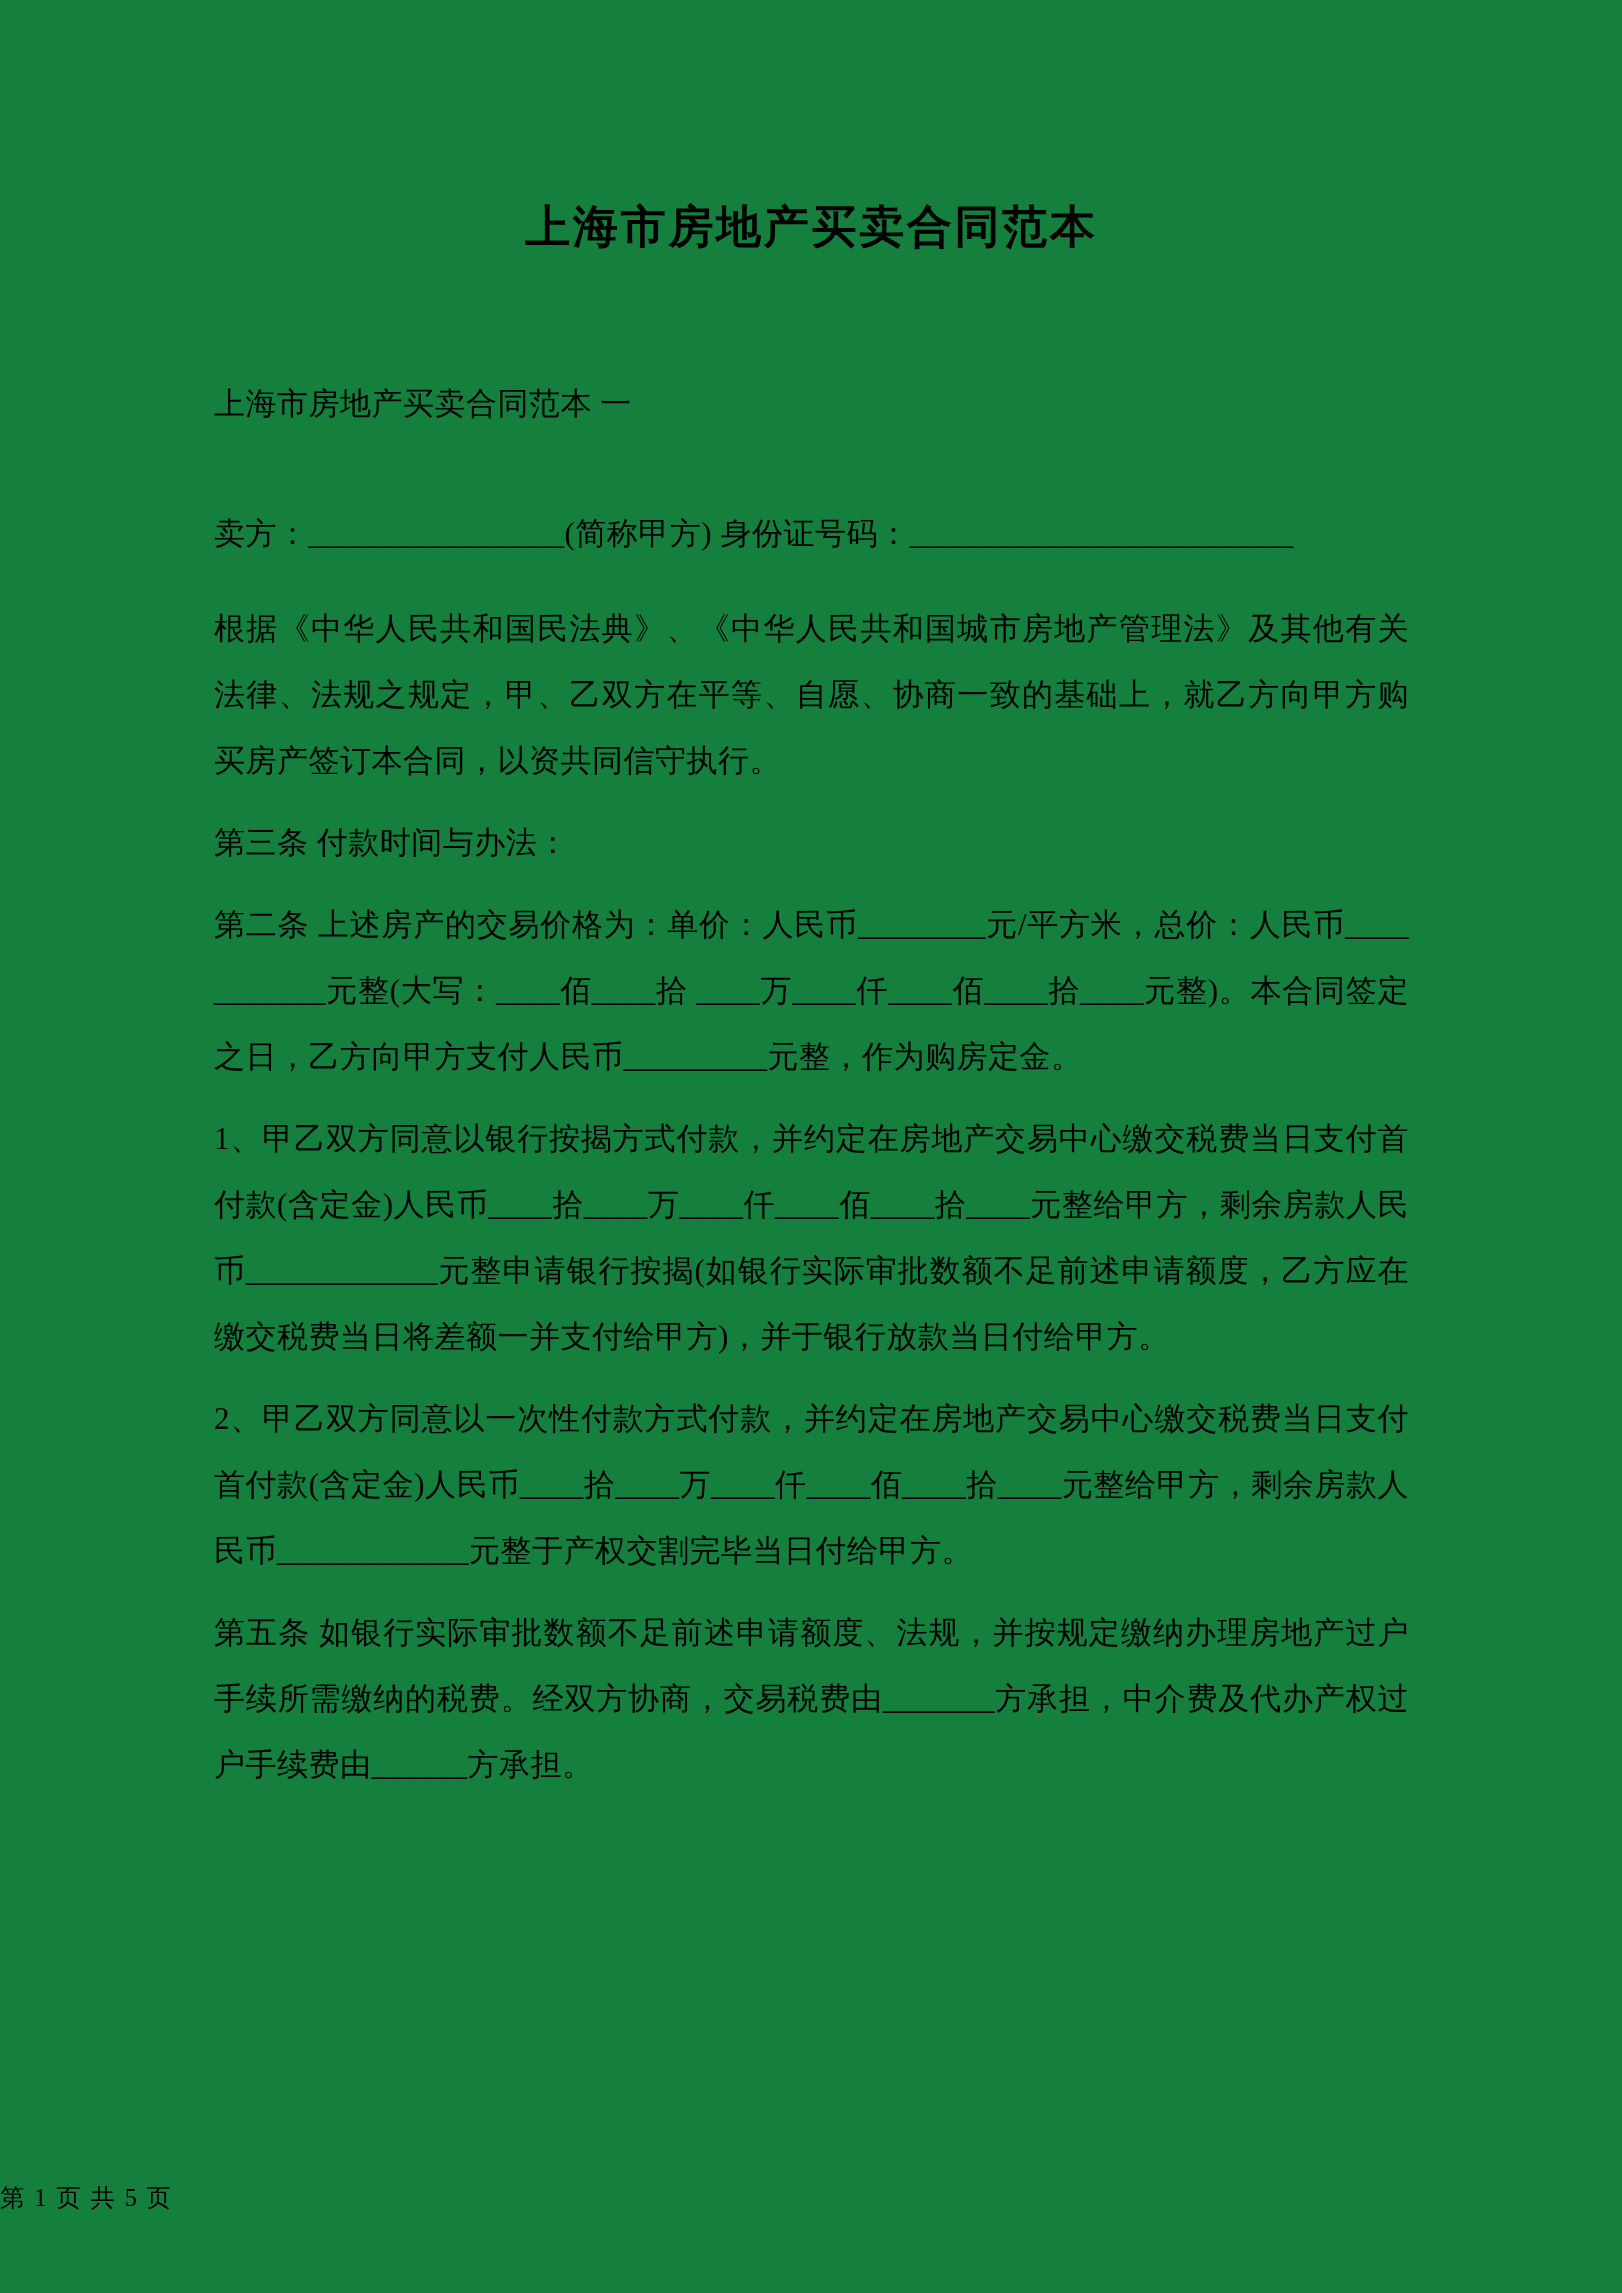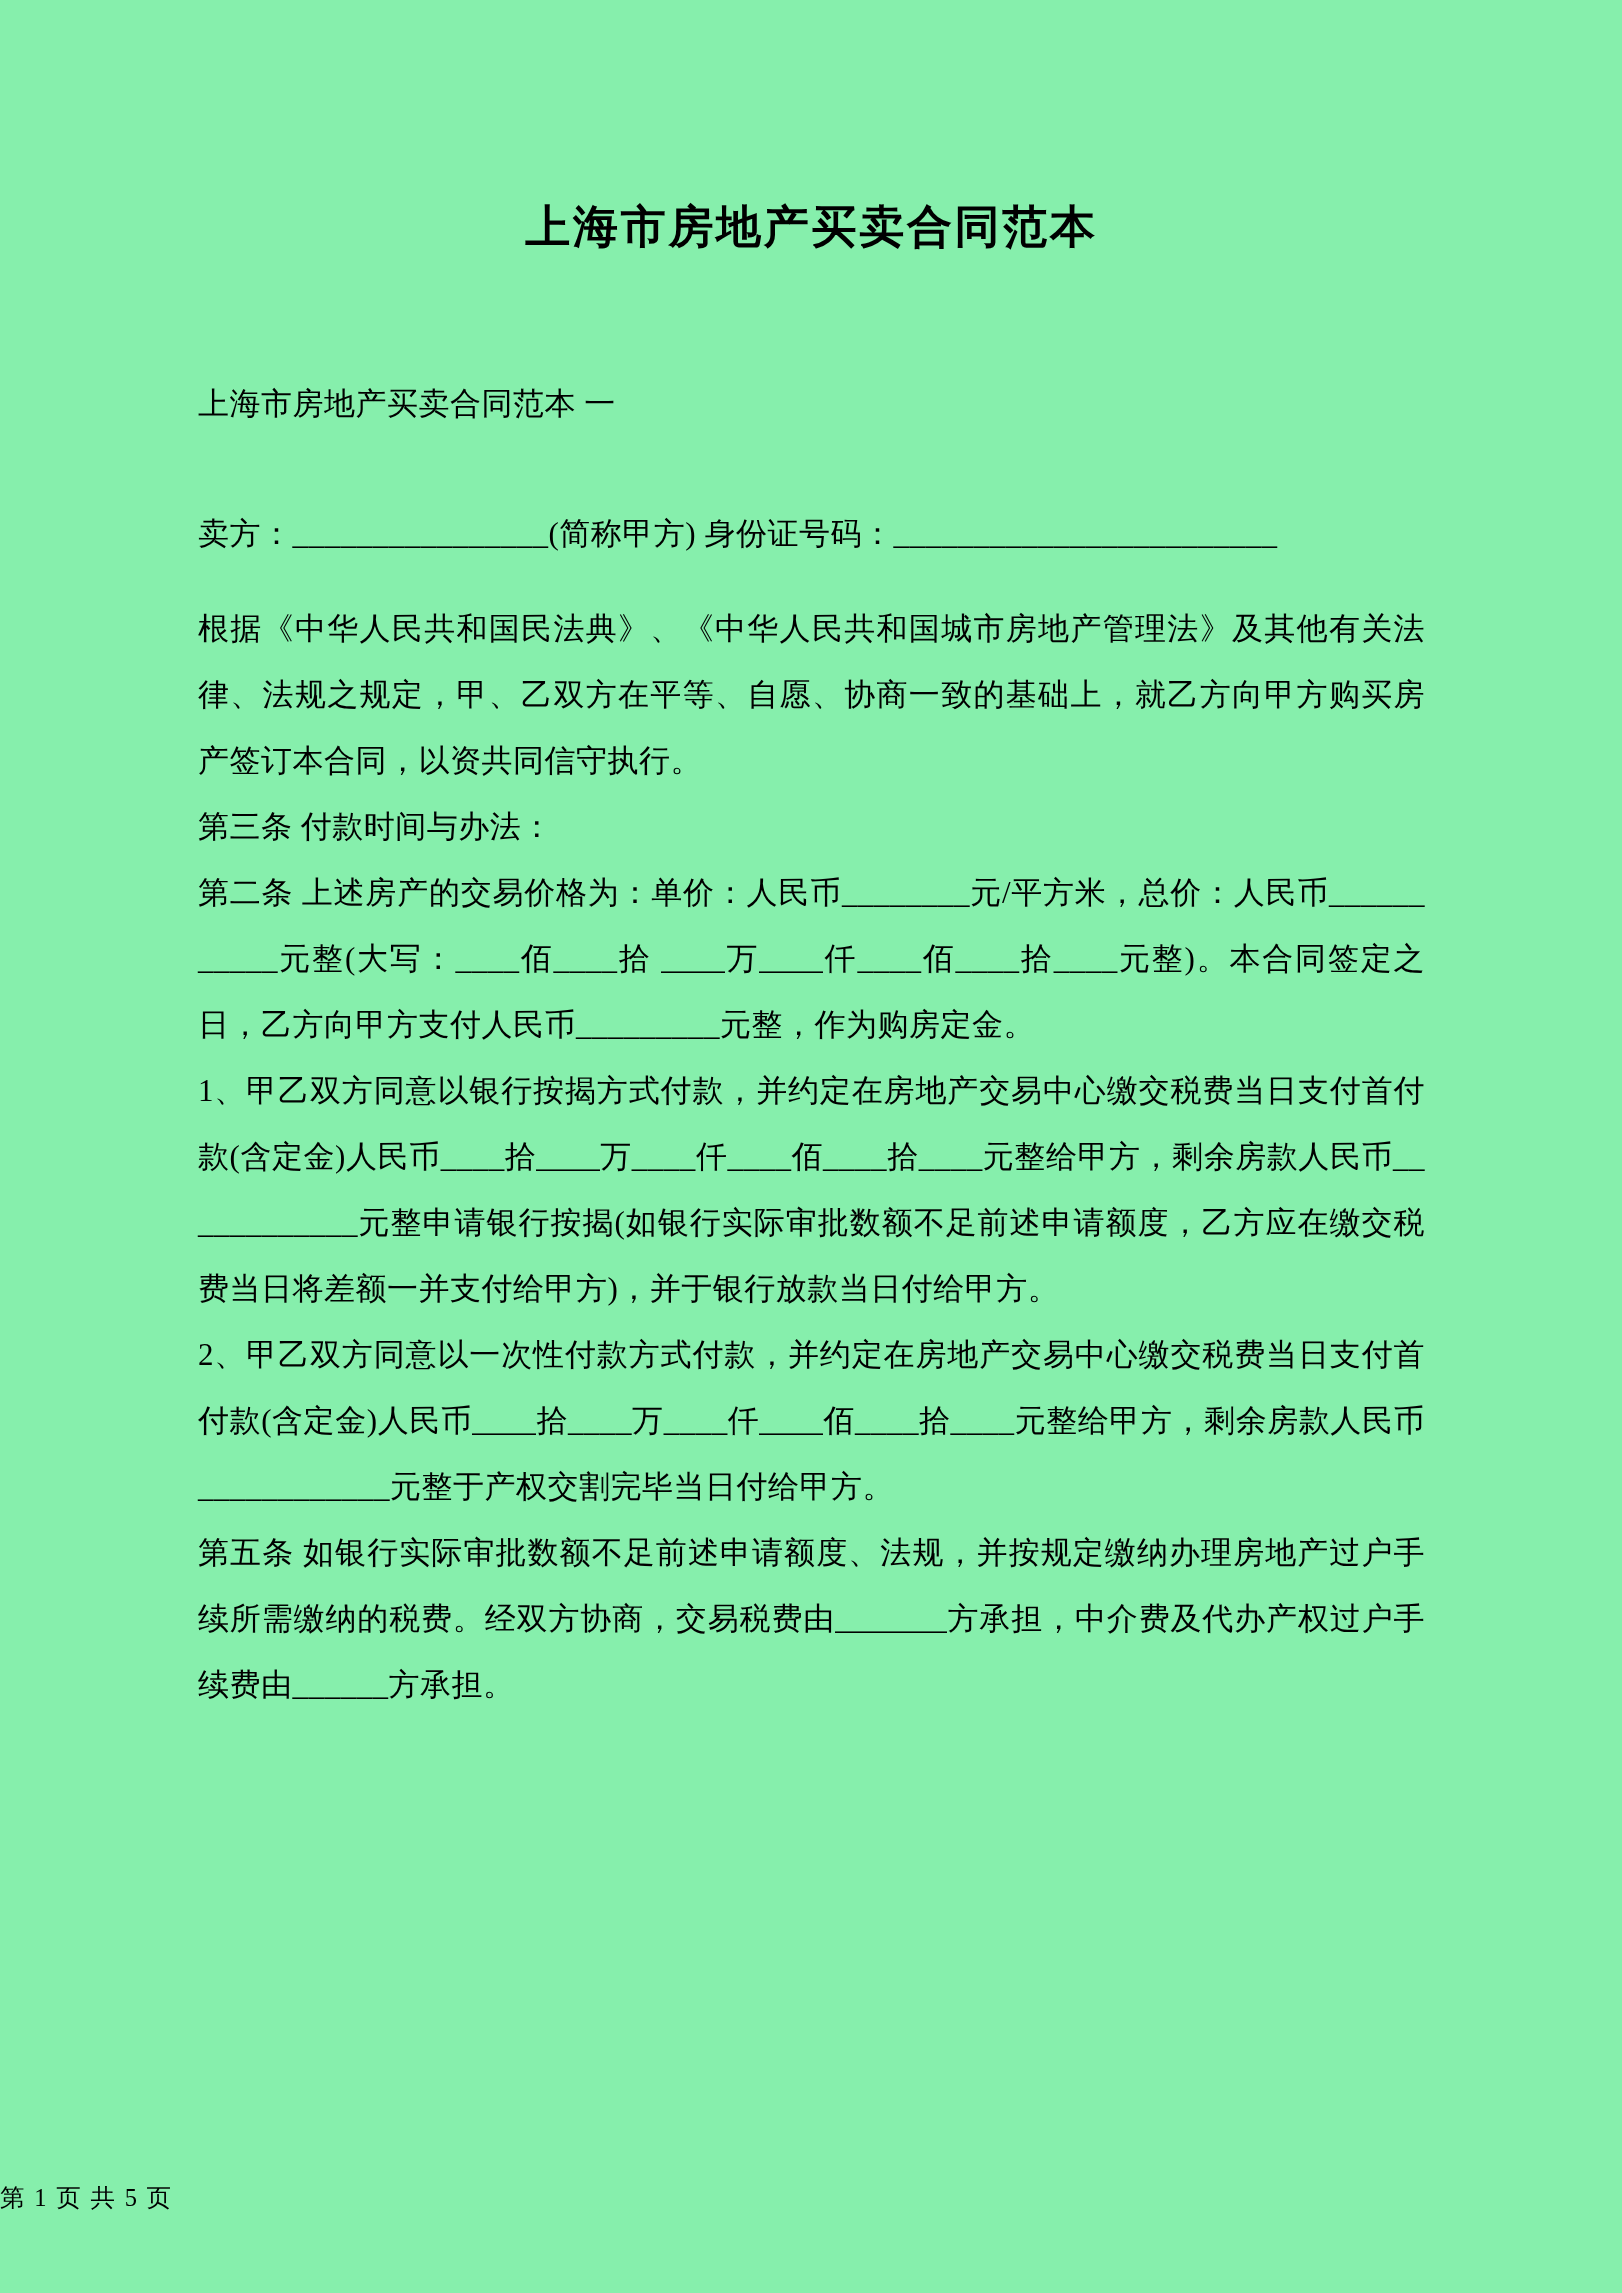--- a/index.html
+++ b/index.html
@@ -5,38 +5,38 @@
   html, body {
     margin: 0;
     padding: 0;
     background: #ffffff;
   }
   .page {
     width: 1623px;
     height: 2294px;
     box-sizing: border-box;
     position: relative;
-    background: #86efac;
+    background: #15803d;
     color: #000000;
     font-family: "Liberation Serif", "DejaVu Serif", serif;
     padding: 195px 198px 0 198px;
     overflow: hidden;
   }
   .doc-title {
     font-size: 45px;
     line-height: 65px;
     font-weight: 700;
     text-align: center;
     margin: 0;
     letter-spacing: 2.7px;
   }
   .para {
     font-size: 31px;
     line-height: 66px;
-    margin: 0;
+    margin: 16px;
     text-align: justify;
     text-align-last: left;
     word-break: break-all;
     letter-spacing: 0.5px;
   }
   .subtitle {
     margin-top: 111px;
   }
   .seller {
     margin-top: 64px;

